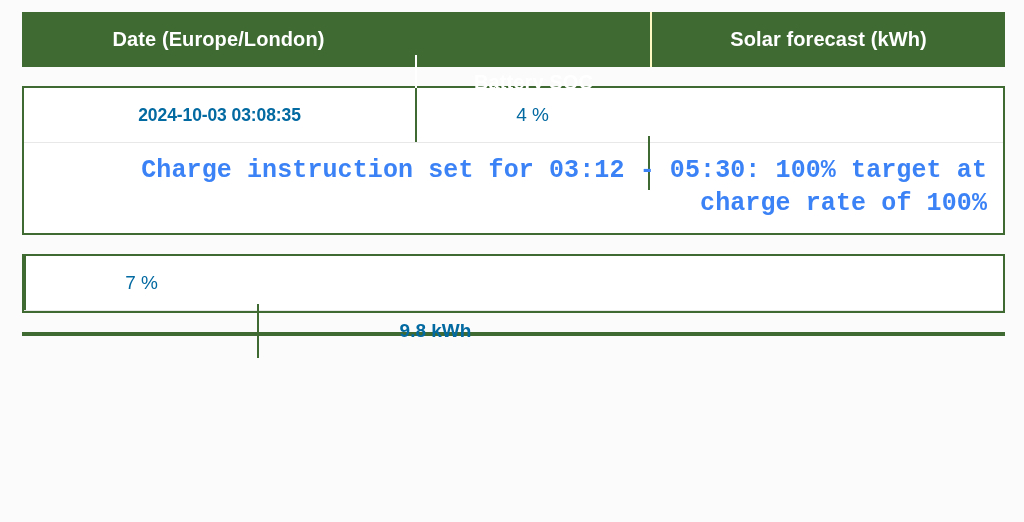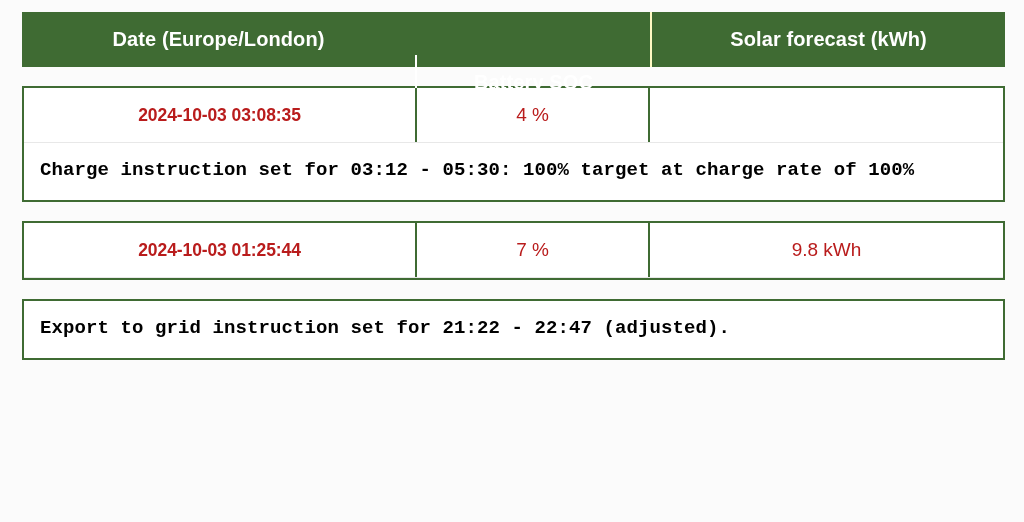--- a/index.html
+++ b/index.html
@@ -58,52 +58,54 @@
     height: 55px;
     border-bottom: 1px solid #e8e8e8;
     box-sizing: border-box;
   }
   .cell {
     display: flex;
     align-items: center;
     justify-content: center;
     box-sizing: border-box;
     height: 100%;
-    color: #b91c1c;
+    color: #0369a1;
     font-size: 18px;
   }
   .cell.col-date {
     width: 391px;
     font-weight: bold;
     font-size: 17.5px;
     letter-spacing: -0.1px;
   }
   .cell.col-soc {
     width: 233px;
     border-left: 2px solid #3f6b33;
     font-weight: normal;
     font-size: 19px;
   }
   .cell.col-solar {
     width: 355px;
     border-left: 2px solid #3f6b33;
-    font-weight: normal;
+    font-weight: bold;
     font-size: 19px;
+    margin-top: 48px;
   }
 
   .row-message {
-    color: #000000;
+    color: #3b82f6;
     font-family: "Liberation Mono", "DejaVu Sans Mono", monospace;
     font-weight: bold;
-    font-size: 19px;
+    font-size: 25px;
     line-height: 33px;
     padding: 11px 16px 13px 16px;
     letter-spacing: 0.1px;
     white-space: pre-wrap;
     word-break: break-word;
+    text-align: right;
   }
 </style>
 </head>
 <body>
 
 <div class="page">
 
   <div class="table-header">
     <div class="th col-date">Date (Europe/London)</div>
     <div class="th col-soc">Battery SOC</div>
@@ -114,23 +116,21 @@
     <div class="row-top">
       <div class="cell col-date">2024-10-03 03:08:35</div>
       <div class="cell col-soc">4 %</div>
       <div class="cell col-solar"></div>
     </div>
     <div class="row-message">Charge instruction set for 03:12 - 05:30: 100% target at charge rate of 100%</div>
   </div>
 
   <div class="row-box">
     <div class="row-top">
-      <div class="cell col-date">2024-10-03 01:25:44</div>
       <div class="cell col-soc">7 %</div>
       <div class="cell col-solar">9.8 kWh</div>
     </div>
   </div>
 
   <div class="row-box">
-    <div class="row-message">Export to grid instruction set for 21:22 - 22:47 (adjusted).</div>
   </div>
 
 </div>
 
 </body></html>

